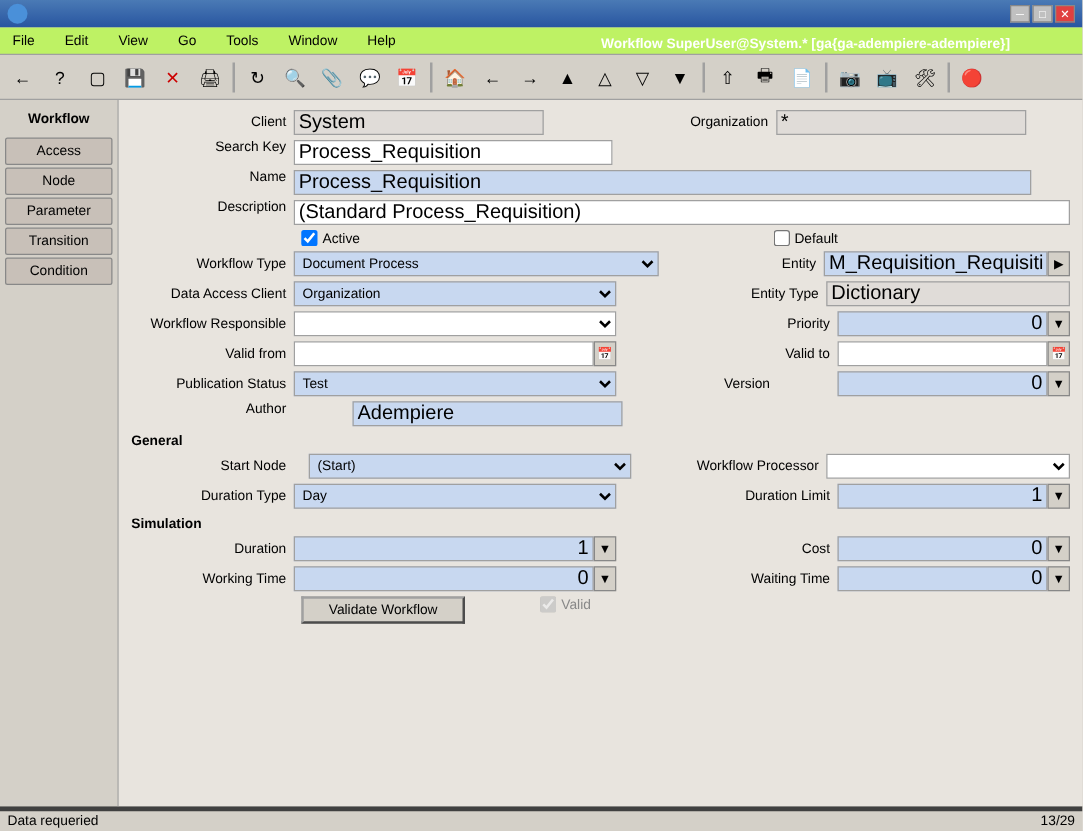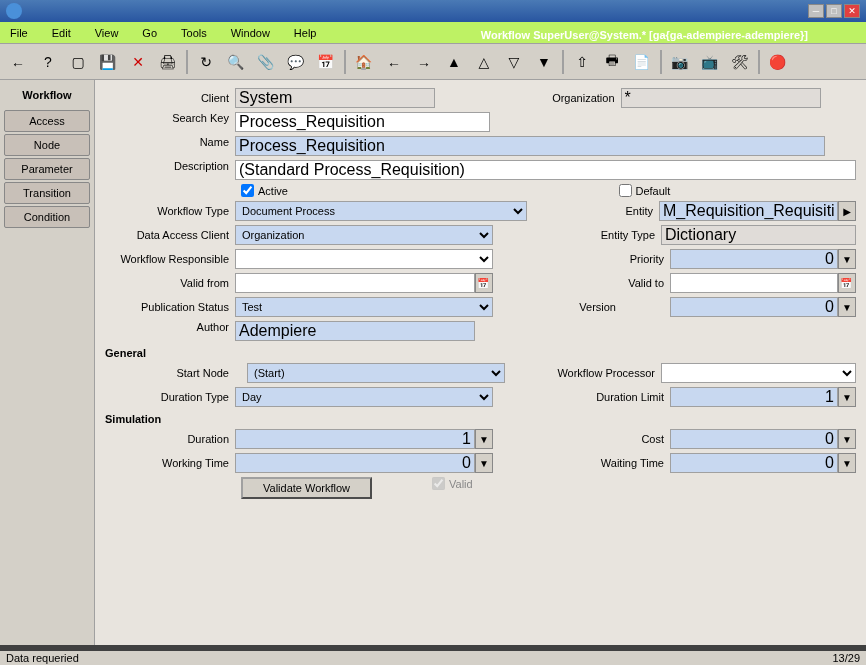--- a/index.html
+++ b/index.html
@@ -46,21 +46,21 @@
     .col-left { flex: 1; }
     .col-right { flex: 1; }
 
     .btn-validate { background: #d4d0c8; border: 2px outset #a0a0a0; padding: 3px 20px; cursor: pointer; font-size: 11px; }
     
     .input-with-btn { display: flex; }
     .input-with-btn input { flex: 1; }
     .mini-btn { width: 18px; height: 20px; background: #d4d0c8; border: 1px solid #888; cursor: pointer; display: flex; align-items: center; justify-content: center; font-size: 10px; }
     
     
-    .status-bar { background: #d4d0c8; border-top: 6px solid #404040; height: 20px; display: flex; align-items: center; justify-content: space-between; padding: 0 6px; font-size: 11px; }
+    .status-bar { background: #d4d0c8; border-top: 4px solid #404040; height: 20px; display: flex; align-items: center; justify-content: space-between; padding: 0 6px; font-size: 11px; }
 
     .num-input-row { display: flex; align-items: center; }
     .num-input-row input { flex: 1; text-align: right; }
   </style>
 </head>
 <body>
 
 <div class="title-bar">
   <div style="display:flex;align-items:center;">
     <div class="title-icon"></div>
@@ -244,21 +244,21 @@
         <label class="form-label" style="min-width:80px;">Version</label>
         <div class="num-input-row">
           <input type="text" class="form-input input-blue" style="width: 168px; text-align: right;" value="0">
           <div class="mini-btn">▼</div>
         </div>
       </div>
     </div>
 
     <div class="form-row">
       <label class="form-label">Author</label>
-      <input type="text" class="form-input input-blue" style="width: 240px;" value="Adempiere">
+      <input type="text" class="form-input input-blue" style="width: 216px; margin-left: 47px;" value="Adempiere">
     </div>
 
     <div class="section-header">General</div>
 
     <div class="form-row">
       <div class="col-left" style="display:flex;align-items:center;gap:12px;">
         <label class="form-label">Start Node</label>
         <select class="form-select select-blue" style="width:258px;">
           <option>(Start)</option>
         </select>

